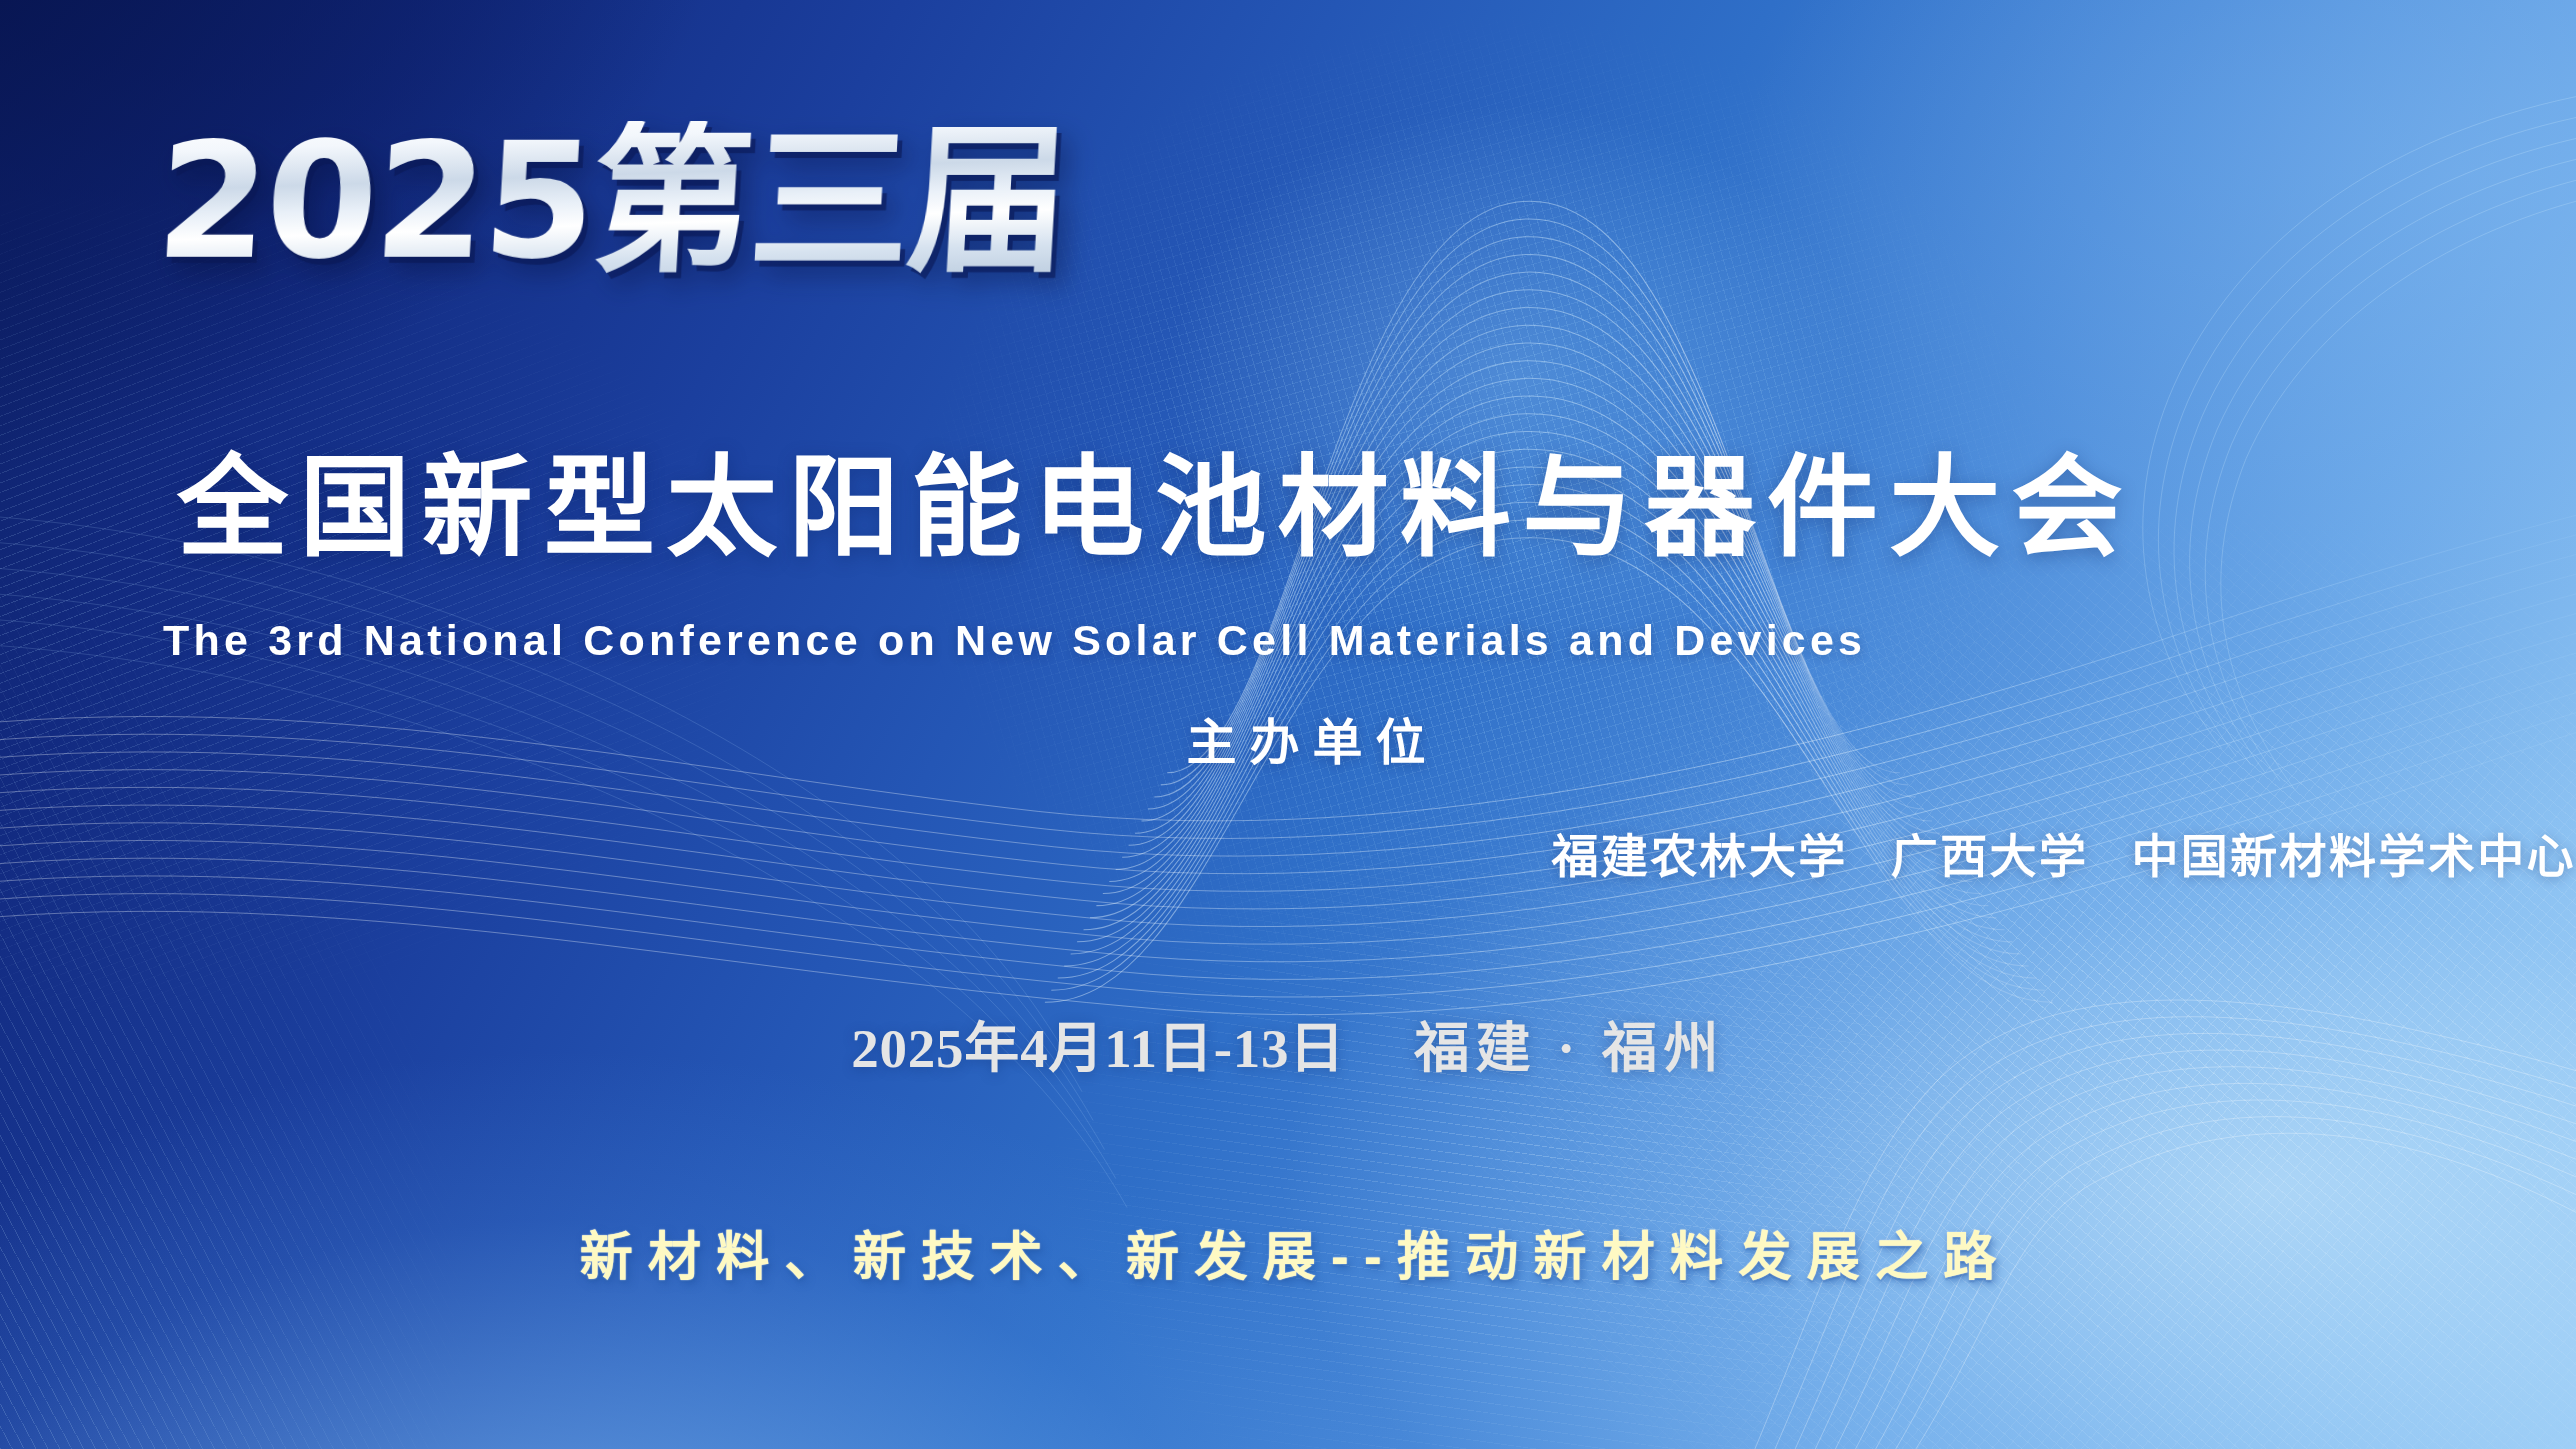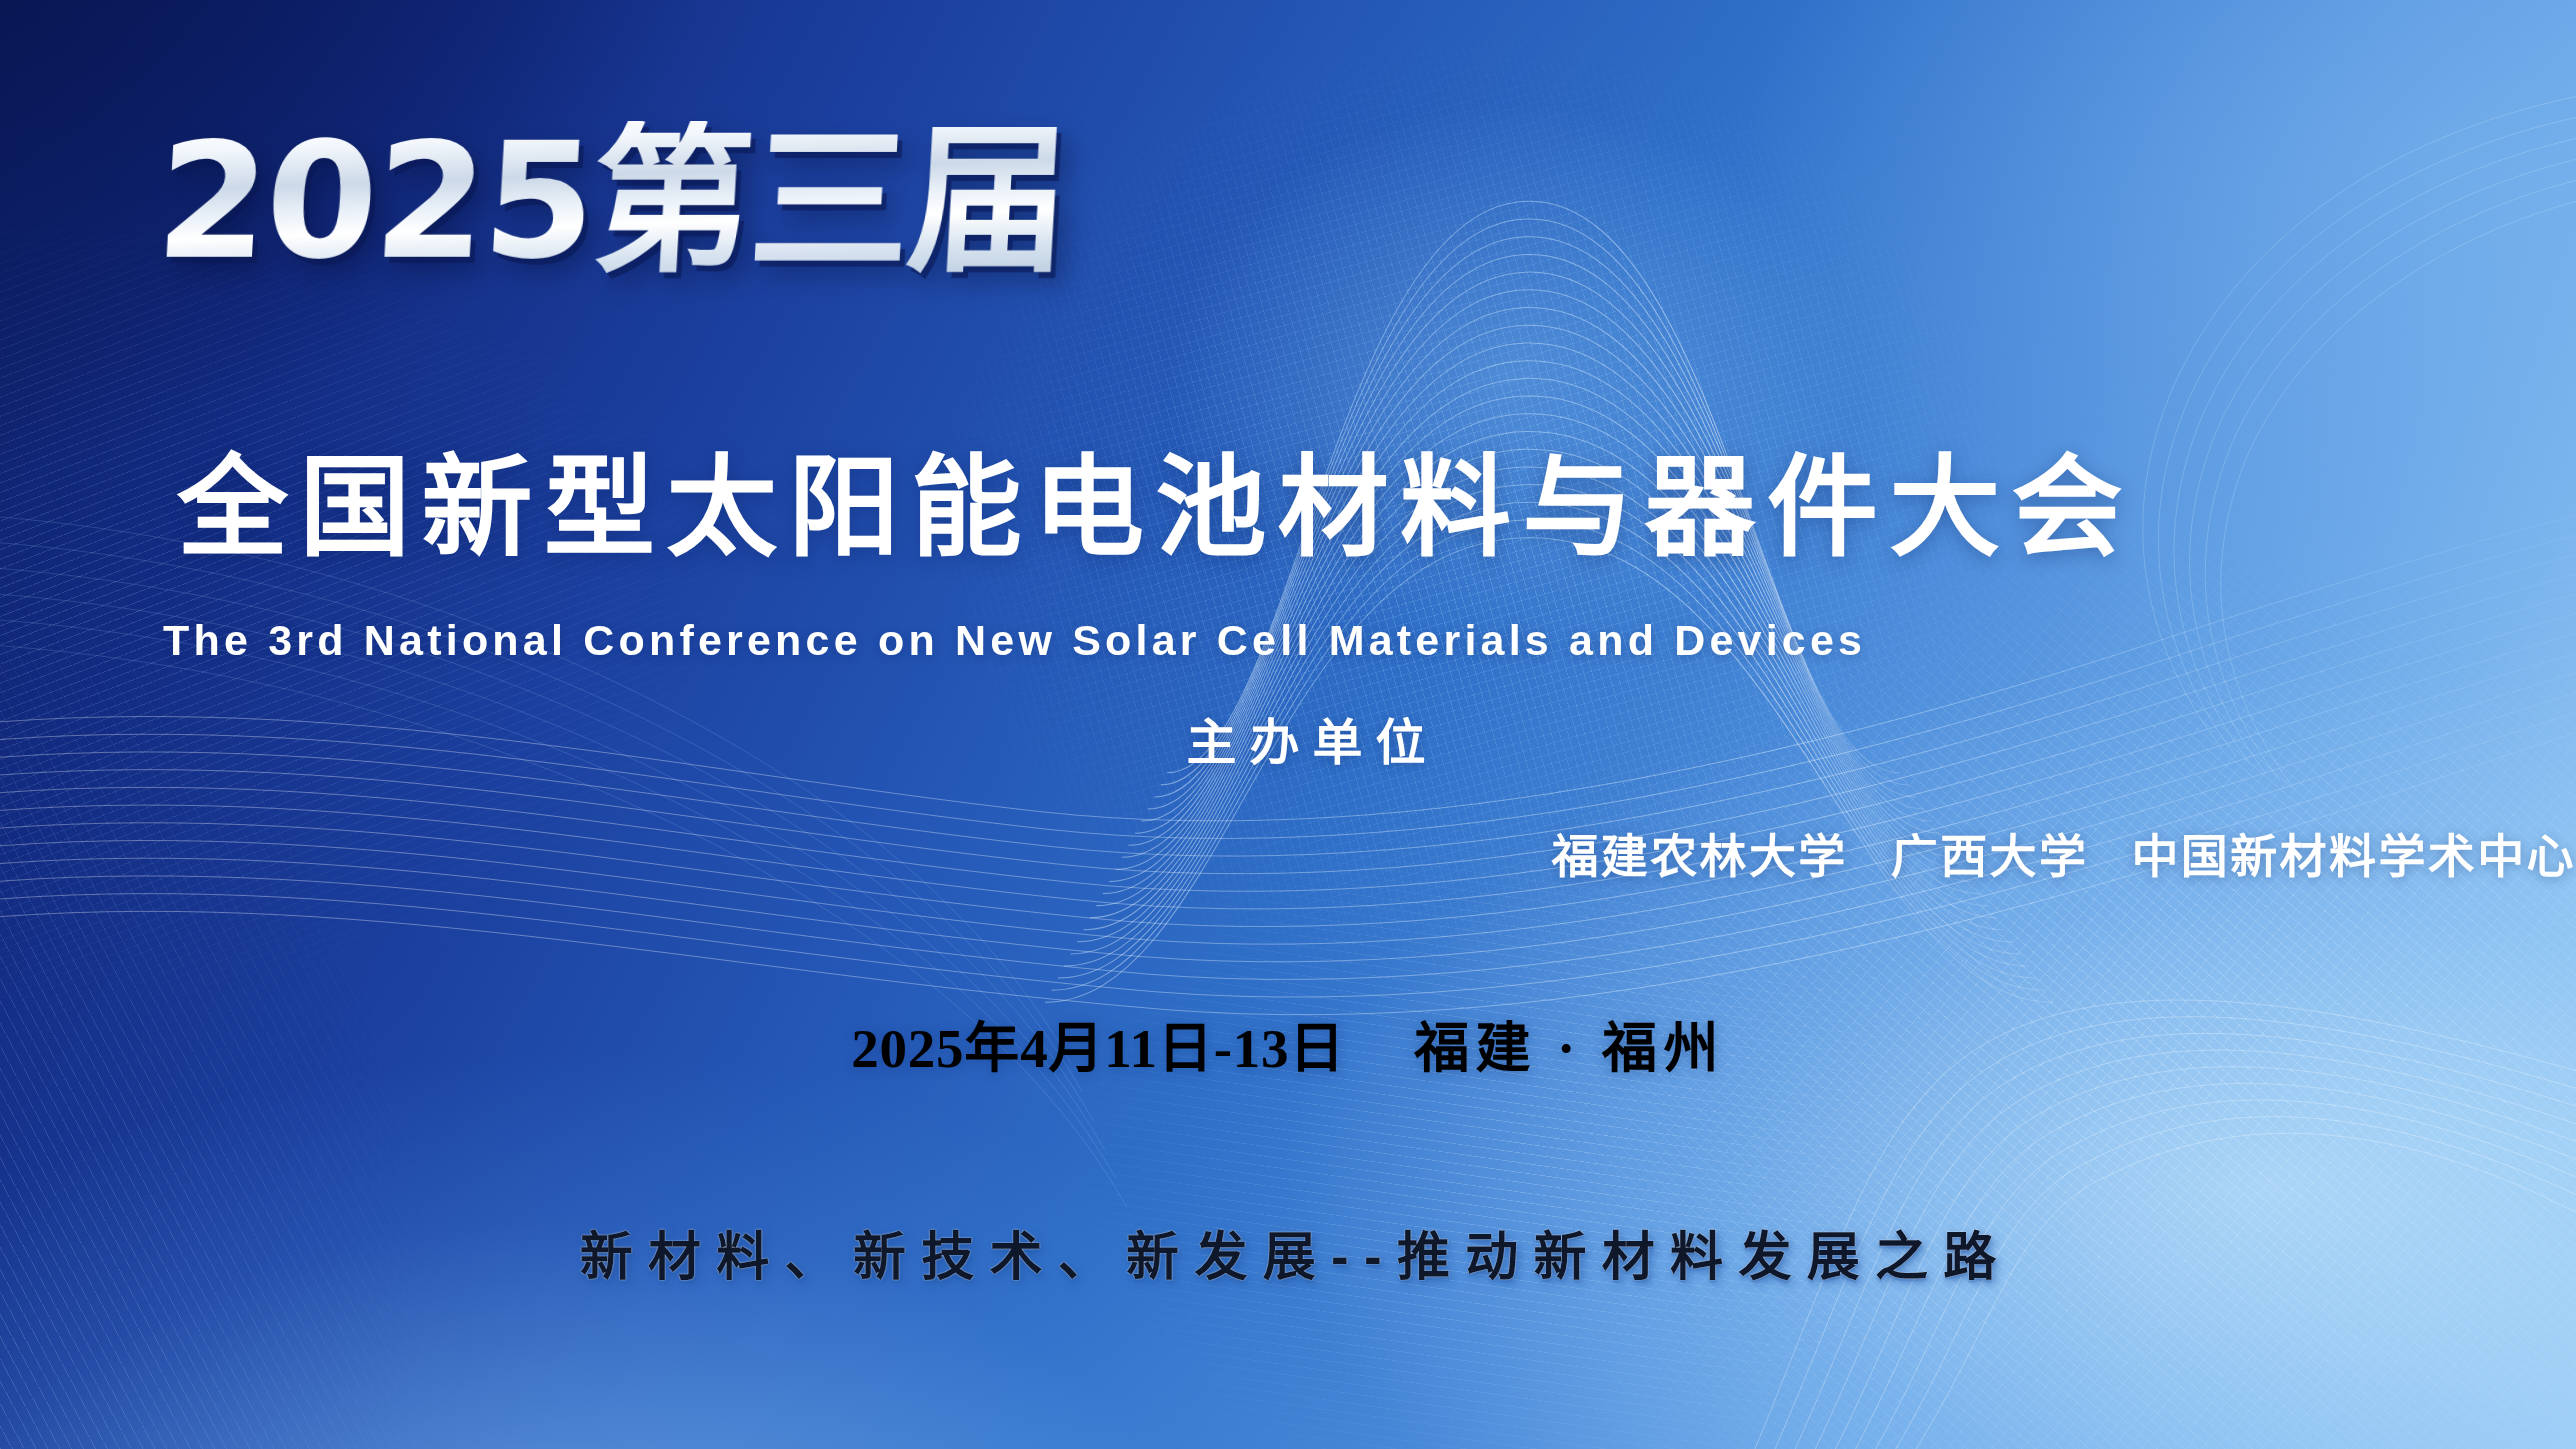--- a/index.html
+++ b/index.html
@@ -187,34 +187,34 @@
   }
 
   
   .datetime-row{
     position:absolute;left:0;right:0;top:1016px;
     display:flex;justify-content:center;align-items:center;
     gap:69px;
     font-family:"Liberation Serif","DejaVu Serif",serif;
     font-size:55px;line-height:1.2;
     font-weight:700;
-    color:#000000;
+    color:#e5e5e5;
     letter-spacing:0.8px;
     text-shadow:0 2.4px 11.3px rgba(12,45,110,.34);
     white-space:nowrap;
   }
   .datetime-row .city{letter-spacing:6.4px;}
 
   
   .slogan{
     position:absolute;left:0;right:0;top:1225px;
     text-align:center;
     font-size:53px;line-height:1.2;
     font-weight:700;
-    color:#0f172a;
+    color:#fef9c3;
     letter-spacing:15.3px;
     text-indent:15.3px;
     white-space:nowrap;
     text-shadow:
       0 0 1.6px rgba(255,255,255,.9),
       3.2px 4px 8px rgba(30,80,160,.55),
       0 1.6px 2.4px rgba(40,95,175,.6);
   }
 </style>
 </head>

